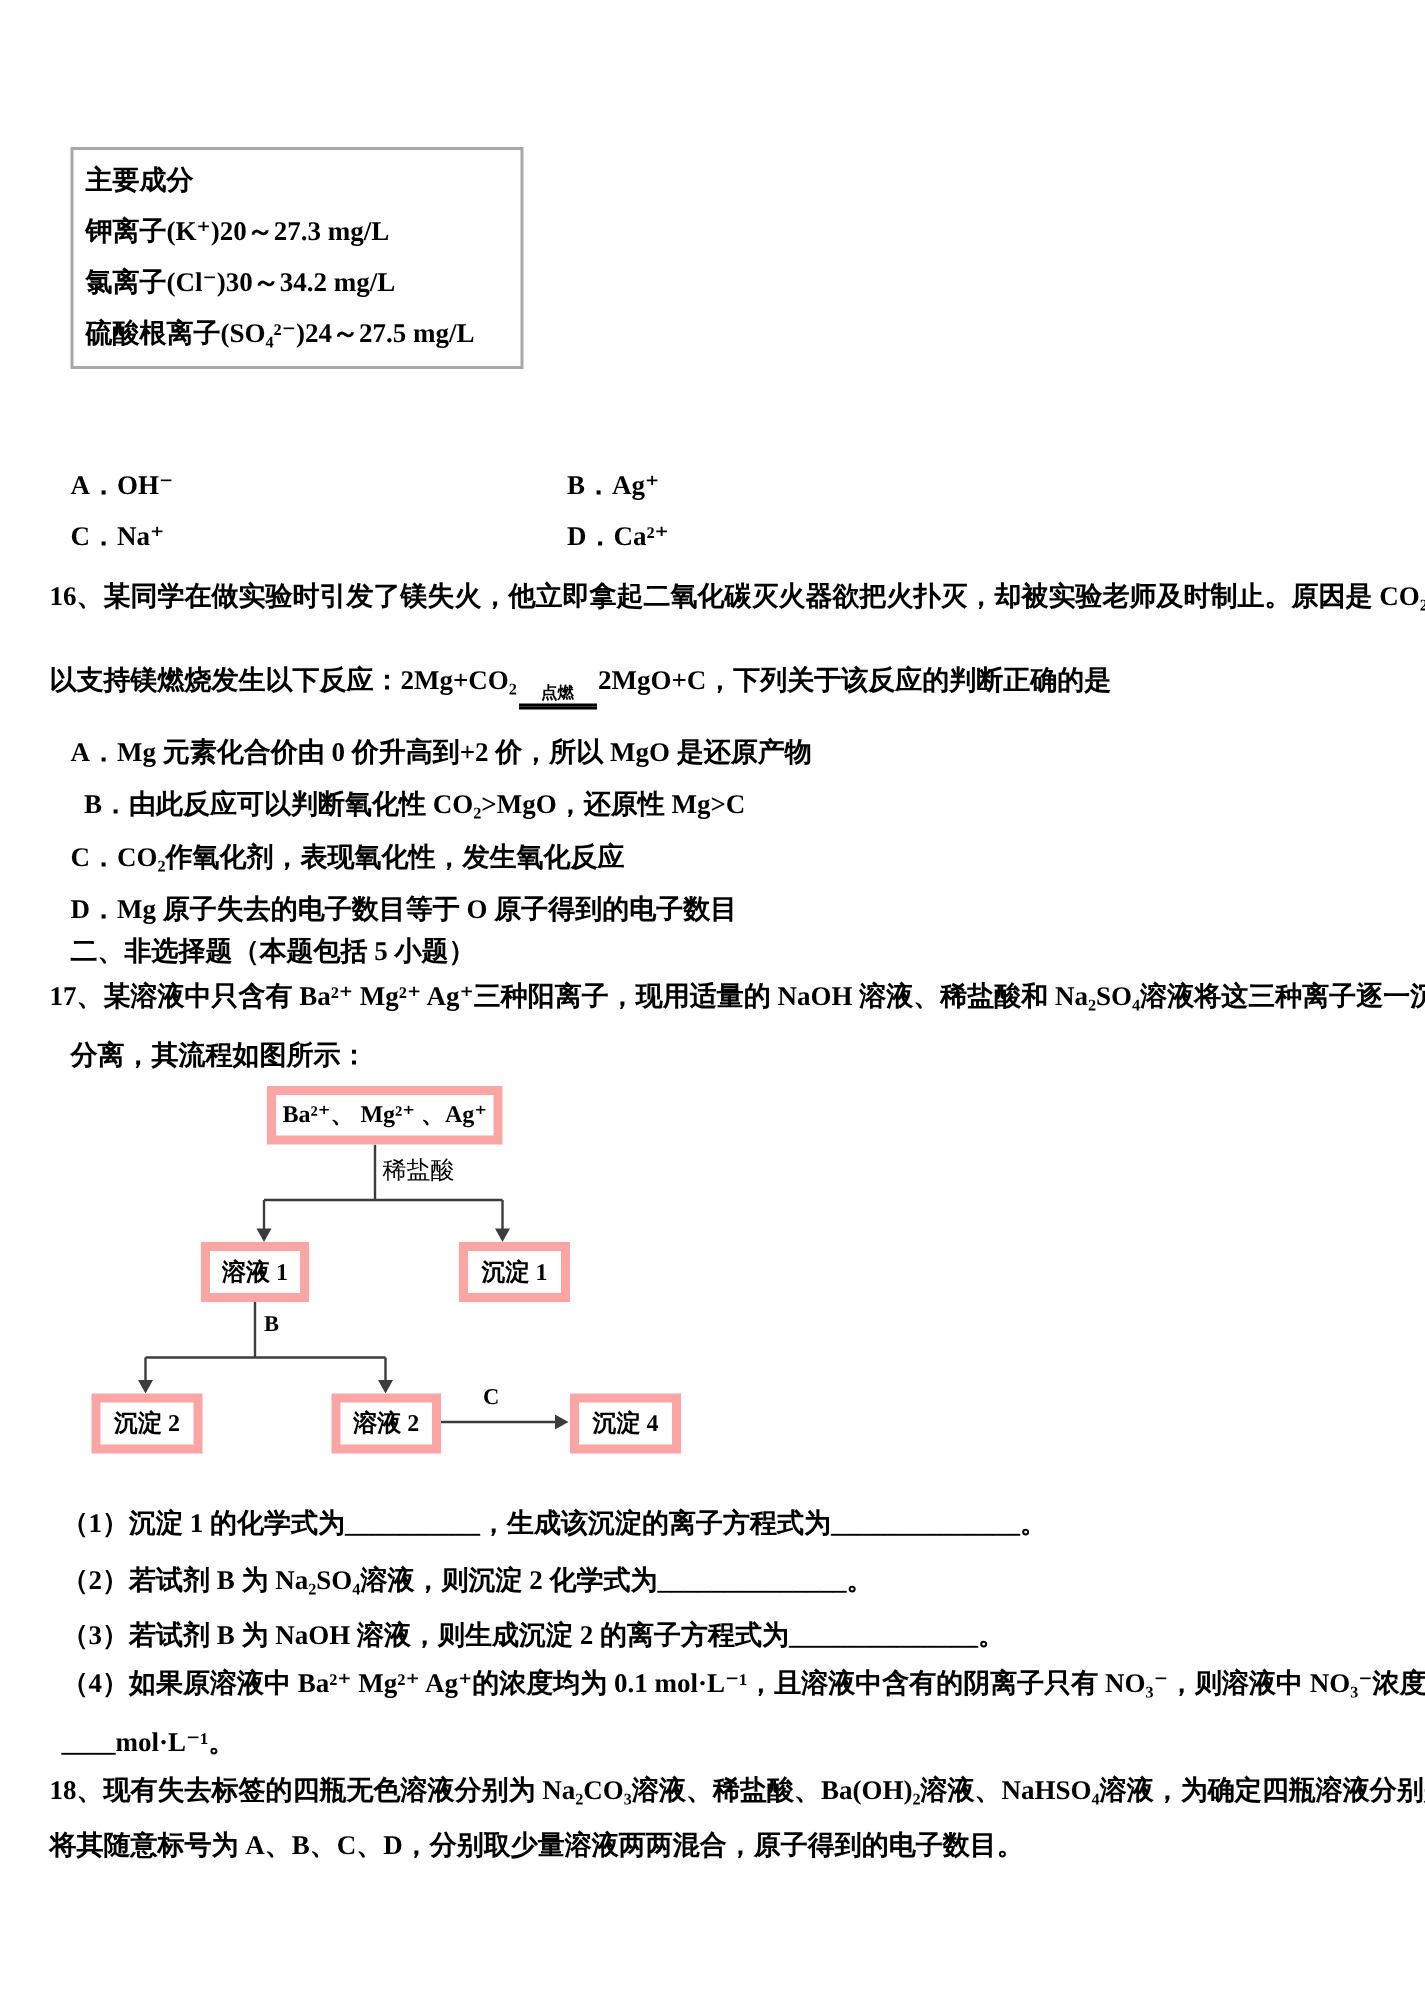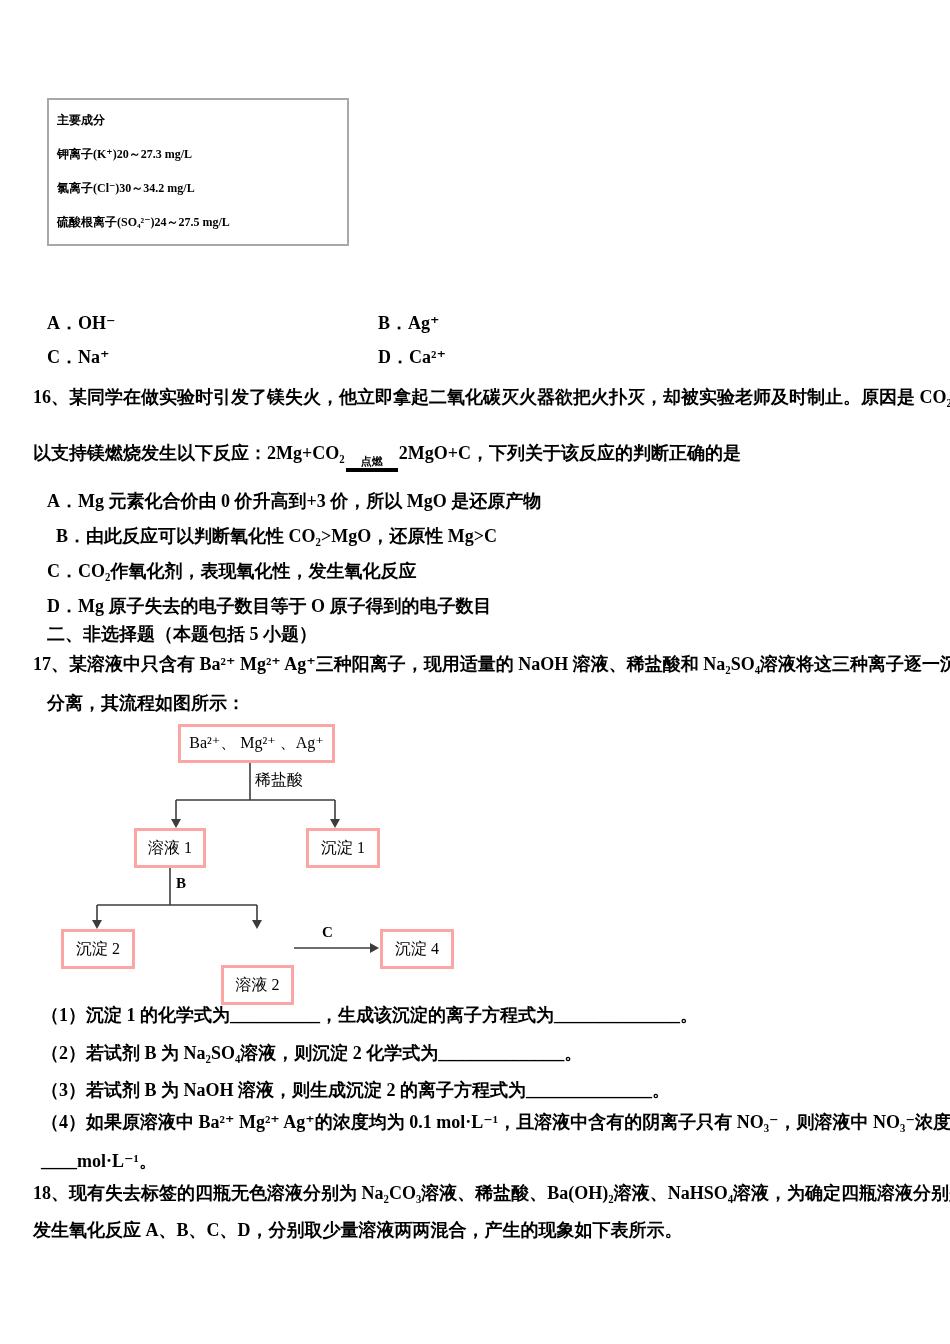--- a/index.html
+++ b/index.html
@@ -21,43 +21,43 @@
   }
   
   .comp-table {
     position:absolute; left:47px; top:98px; width:302px;
     border:2px solid #a8a8a8;
     padding:3px 0 5px 8px;
     background:#fff;
   }
   .comp-table .row {
     height:34px; line-height:34px;
-    font-size:12px; font-weight:700; white-space:nowrap;
+    font-size:18px; font-weight:700; white-space:nowrap;
   }
   
   .optA { left:47px;  top:311px; }
   .optB { left:378px; top:311px; }
   .optC { left:47px;  top:345px; }
   .optD { left:378px; top:345px; }
   
   .cond-wrap {
     display:inline-flex; flex-direction:column; align-items:center;
     vertical-align:-6px; margin:12px 1px;
   }
   .cond { font-size:11px; line-height:11px; font-weight:700; }
   .dline {
     width:52px; height:3px; margin-top:1px;
     border-top:2px solid #000; border-bottom:2px solid #000;
   }
   
   .fbox {
     position:absolute;
-    border:3px solid #fca5a5;
+    border:6px solid #fca5a5;
     display:flex; align-items:center; justify-content:center;
-    font-size:16px; font-weight:400; white-space:nowrap;
+    font-size:16px; font-weight:700; white-space:nowrap;
     background:#fff;
     font-family:"Liberation Serif","DejaVu Serif",serif;
   }
   .flabel {
     position:absolute; white-space:nowrap;
     font-size:16px; font-weight:400;
   }
   .flabel.letter { font-weight:700; font-size:15px; }
   svg.connectors { position:absolute; left:0; top:0; pointer-events:none; }
 </style>
@@ -76,21 +76,21 @@
 <div class="line optC">C．Na⁺</div>
 <div class="line optD">D．Ca²⁺</div>
 
 <div class="line" style="left:33px; top:385px;">16、某同学在做实验时引发了镁失火，他立即拿起二氧化碳灭火器欲把火扑灭，却被实验老师及时制止。原因是 CO₂可</div>
 <div class="line" style="left:33px; top:441px;">
   <span>以支持镁燃烧发生以下反应：</span><span><span>2Mg+CO₂</span><span class="cond-wrap">
         <span class="cond">点燃</span>
         <span class="dline"></span>
       </span><span>2MgO+C</span></span><span>，下列关于该反应的判断正确的是</span>
 </div>
-<div class="line" style="left:47px; top:489px;">A．Mg 元素化合价由 0 价升高到+3 价，所以 MgO 是还原产物</div>
+<div class="line" style="left:47px; top:489px;">A．Mg 元素化合价由 0 价升高到+2 价，所以 MgO 是还原产物</div>
 <div class="line" style="left:56px; top:524px;">B．由此反应可以判断氧化性 CO₂&gt;MgO，还原性 Mg&gt;C</div>
 <div class="line" style="left:47px; top:559px;">C．CO₂作氧化剂，表现氧化性，发生氧化反应</div>
 <div class="line" style="left:47px; top:594px;">D．Mg 原子失去的电子数目等于 O 原子得到的电子数目</div>
 
 <div class="line" style="left:47px; top:622px;">二、非选择题（本题包括 5 小题）</div>
 
 <div class="line" style="left:33px; top:652px;">17、某溶液中只含有 Ba²⁺ Mg²⁺ Ag⁺三种阳离子，现用适量的 NaOH 溶液、稀盐酸和 Na₂SO₄溶液将这三种离子逐一沉淀</div>
 <div class="line" style="left:47px; top:691px;">分离，其流程如图所示：</div>
 
 <svg class="connectors" width="950" height="1344" viewBox="0 0 950 1344">
@@ -113,24 +113,24 @@
     <polygon points="370,943 370,953 379,948"></polygon>
   </g>
 </svg>
 
 <div class="fbox" style="left:178px; top:724px; width:157px; height:39px;">Ba²⁺、 Mg²⁺ 、Ag⁺</div>
 <div class="flabel" style="left:255px; top:770px;">稀盐酸</div>
 <div class="fbox" style="left:134px; top:828px; width:72px; height:40px;">溶液 1</div>
 <div class="fbox" style="left:306px; top:828px; width:74px; height:40px;">沉淀 1</div>
 <div class="flabel letter" style="left:176px; top:875px;">B</div>
 <div class="fbox" style="left:61px; top:929px; width:74px; height:40px;">沉淀 2</div>
-<div class="fbox" style="left:221px; top:929px; width:73px; height:40px;margin-top:36px;">溶液 2</div>
+<div class="fbox" style="left:221px; top:929px; width:73px; height:40px;">溶液 2</div>
 <div class="flabel letter" style="left:322px; top:924px;">C</div>
 <div class="fbox" style="left:380px; top:929px; width:74px; height:40px;">沉淀 4</div>
 
 <div class="line" style="left:41px; top:1003px;">（1）沉淀 1 的化学式为__________，生成该沉淀的离子方程式为______________。</div>
 <div class="line" style="left:41px; top:1041px;">（2）若试剂 B 为 Na₂SO₄溶液，则沉淀 2 化学式为______________。</div>
 <div class="line" style="left:41px; top:1078px;">（3）若试剂 B 为 NaOH 溶液，则生成沉淀 2 的离子方程式为______________。</div>
 <div class="line" style="left:41px; top:1110px;">（4）如果原溶液中 Ba²⁺ Mg²⁺ Ag⁺的浓度均为 0.1 mol·L⁻¹，且溶液中含有的阴离子只有 NO₃⁻，则溶液中 NO₃⁻浓度为__</div>
 <div class="line" style="left:41px; top:1149px;">____mol·L⁻¹。</div>
 
 <div class="line" style="left:33px; top:1181px;">18、现有失去标签的四瓶无色溶液分别为 Na₂CO₃溶液、稀盐酸、Ba(OH)₂溶液、NaHSO₄溶液，为确定四瓶溶液分别是什么，</div>
-<div class="line" style="left:33px; top:1218px;">发生氧化反应 A、B、C、D，分别取少量溶液两两混合，产生的现象如下表所示。</div>
+<div class="line" style="left:33px; top:1218px;">将其随意标号为 A、B、C、D，分别取少量溶液两两混合，原子得到的电子数目。</div>
 
 </body></html>

